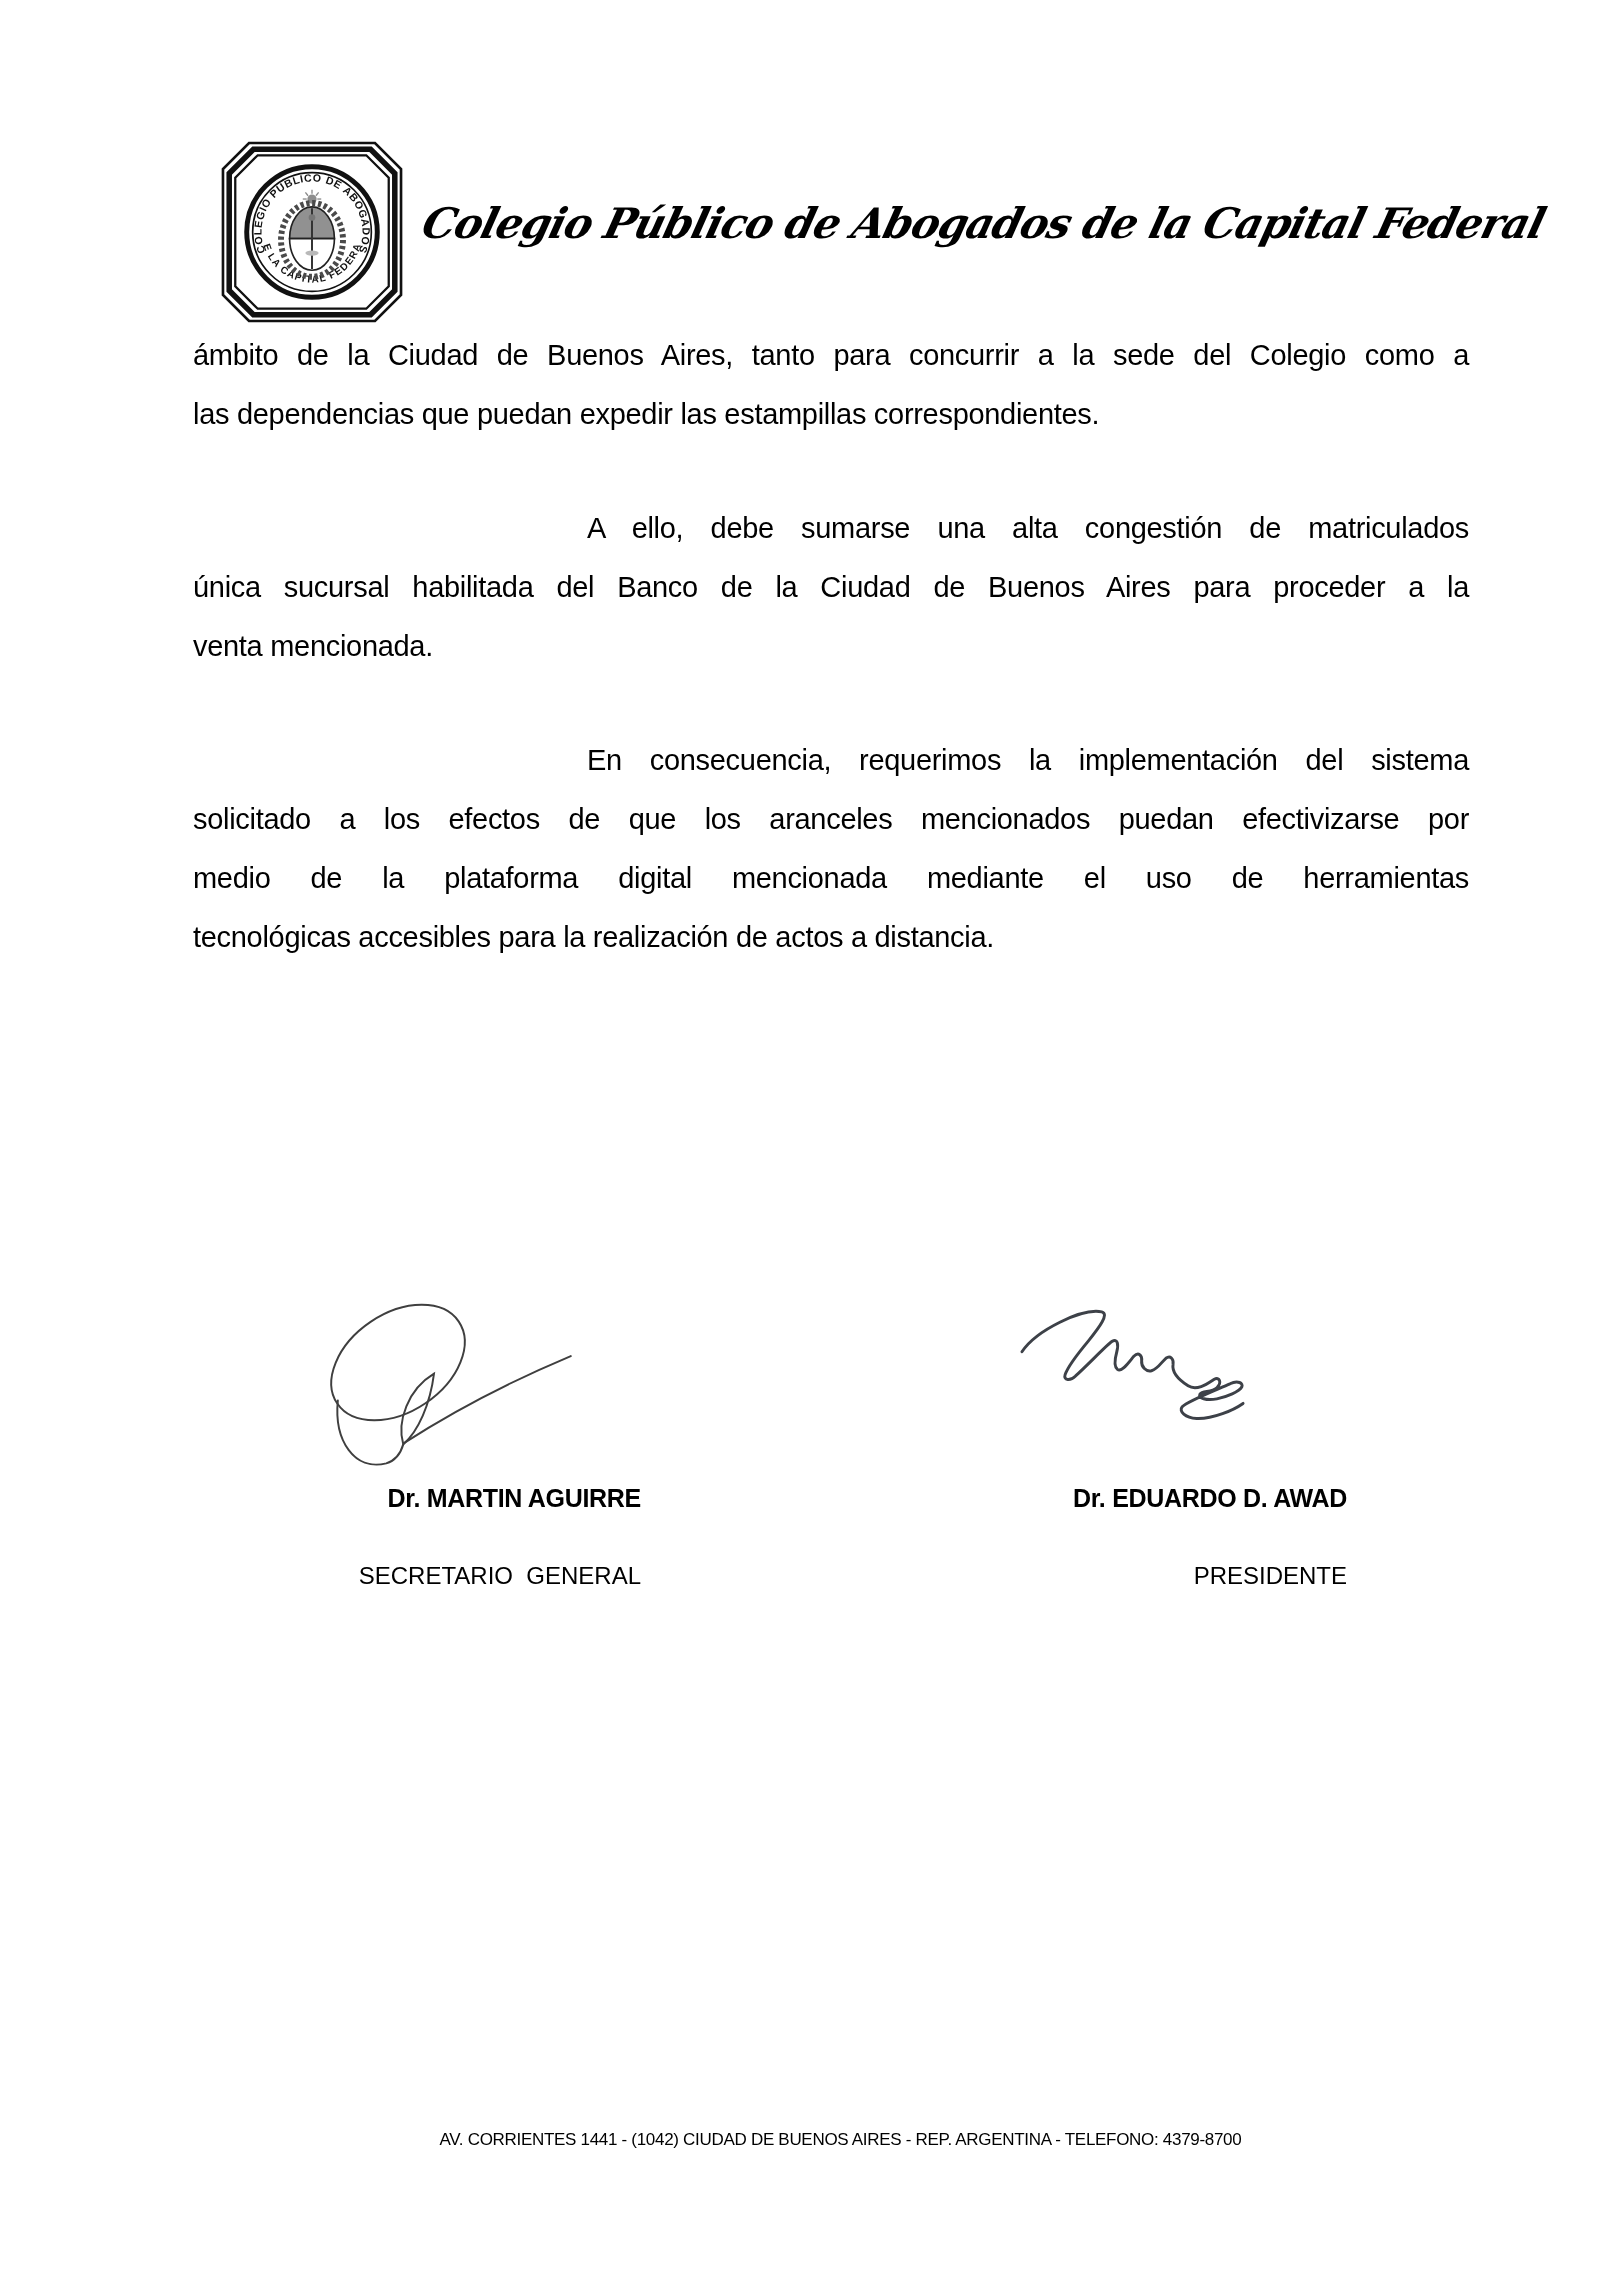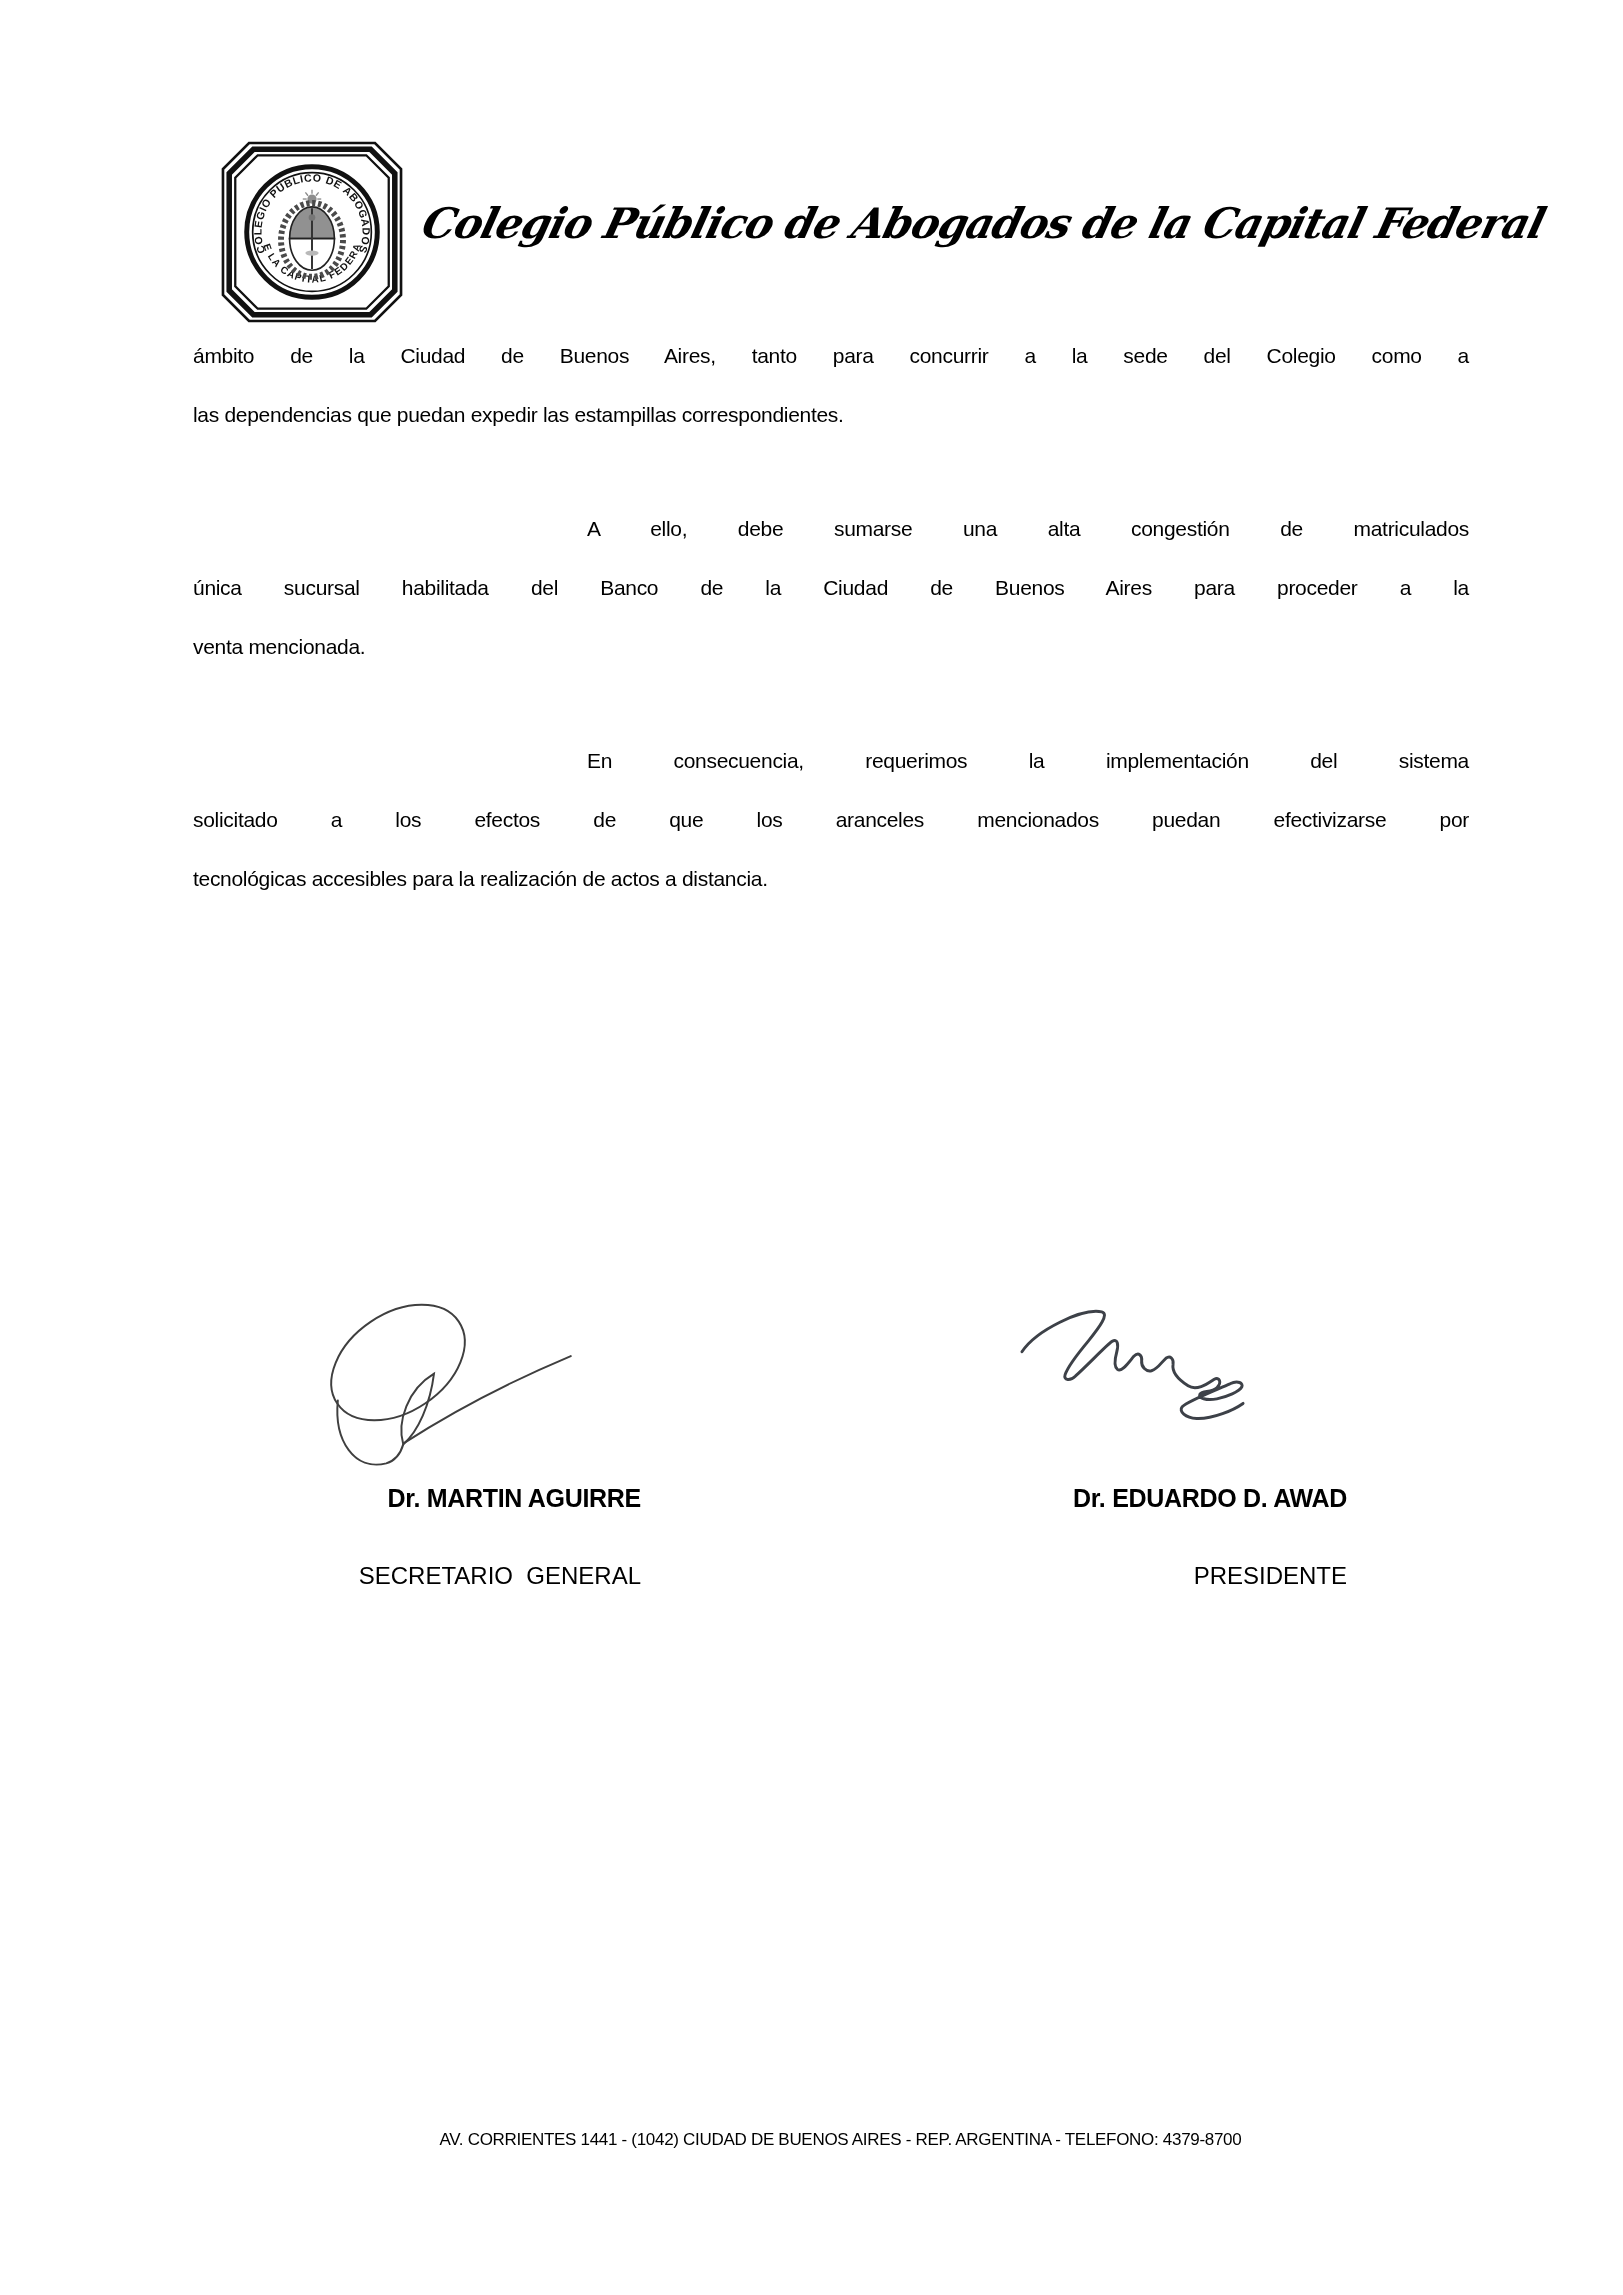--- a/index.html
+++ b/index.html
@@ -35,21 +35,21 @@
     transform: skewX(-14deg);
     transform-origin: left bottom;
   }
 
   
   .letter-body {
     position: absolute;
     left: 193px;
     top: 326px;
     width: 1276px;
-    font-size: 21px;
+    font-size: 29px;
     line-height: 59px;
     letter-spacing: -0.3px;
   }
   .para { margin: 0 0 55px 0; }
   .para:last-child { margin-bottom: 0; }
   .letter-line { text-align: justify; text-align-last: justify; }
   .letter-line.last { text-align-last: left; }
   .para.indent .letter-line.first { text-indent: 394px; }
 
   
@@ -133,20 +133,21 @@
         <div class="letter-line last">las dependencias que puedan expedir las estampillas correspondientes.</div>
       </div>
       <div class="para indent">
         <div class="letter-line first">A ello, debe sumarse una alta congestión de matriculados</div>
         <div class="letter-line">única sucursal habilitada del Banco de la Ciudad de Buenos Aires para proceder a la</div>
         <div class="letter-line last">venta mencionada.</div>
       </div>
       <div class="para indent">
         <div class="letter-line first">En consecuencia, requerimos la implementación del sistema</div>
         <div class="letter-line">solicitado a los efectos de que los aranceles mencionados puedan efectivizarse por</div>
+        <div class="letter-line">medio de la plataforma digital mencionada mediante el uso de herramientas</div>
         <div class="letter-line last">tecnológicas accesibles para la realización de actos a distancia.</div>
       </div>
     </div>
 
   <div class="sig-block left">
     <svg class="sig-ink" viewBox="0 0 460 360" aria-hidden="true">
       <g fill="none" stroke="#3f3f3f" stroke-width="3" stroke-linecap="round">
         <ellipse cx="188" cy="132" rx="112" ry="75" transform="rotate(-34 188 132)"></ellipse>
         <path d="M 96 190 C 90 252 122 298 170 286 C 183 282 192 271 196 257"></path>
         <path d="M 243 149 C 203 173 186 222 196 257 C 219 237 237 196 243 149 Z"></path>

